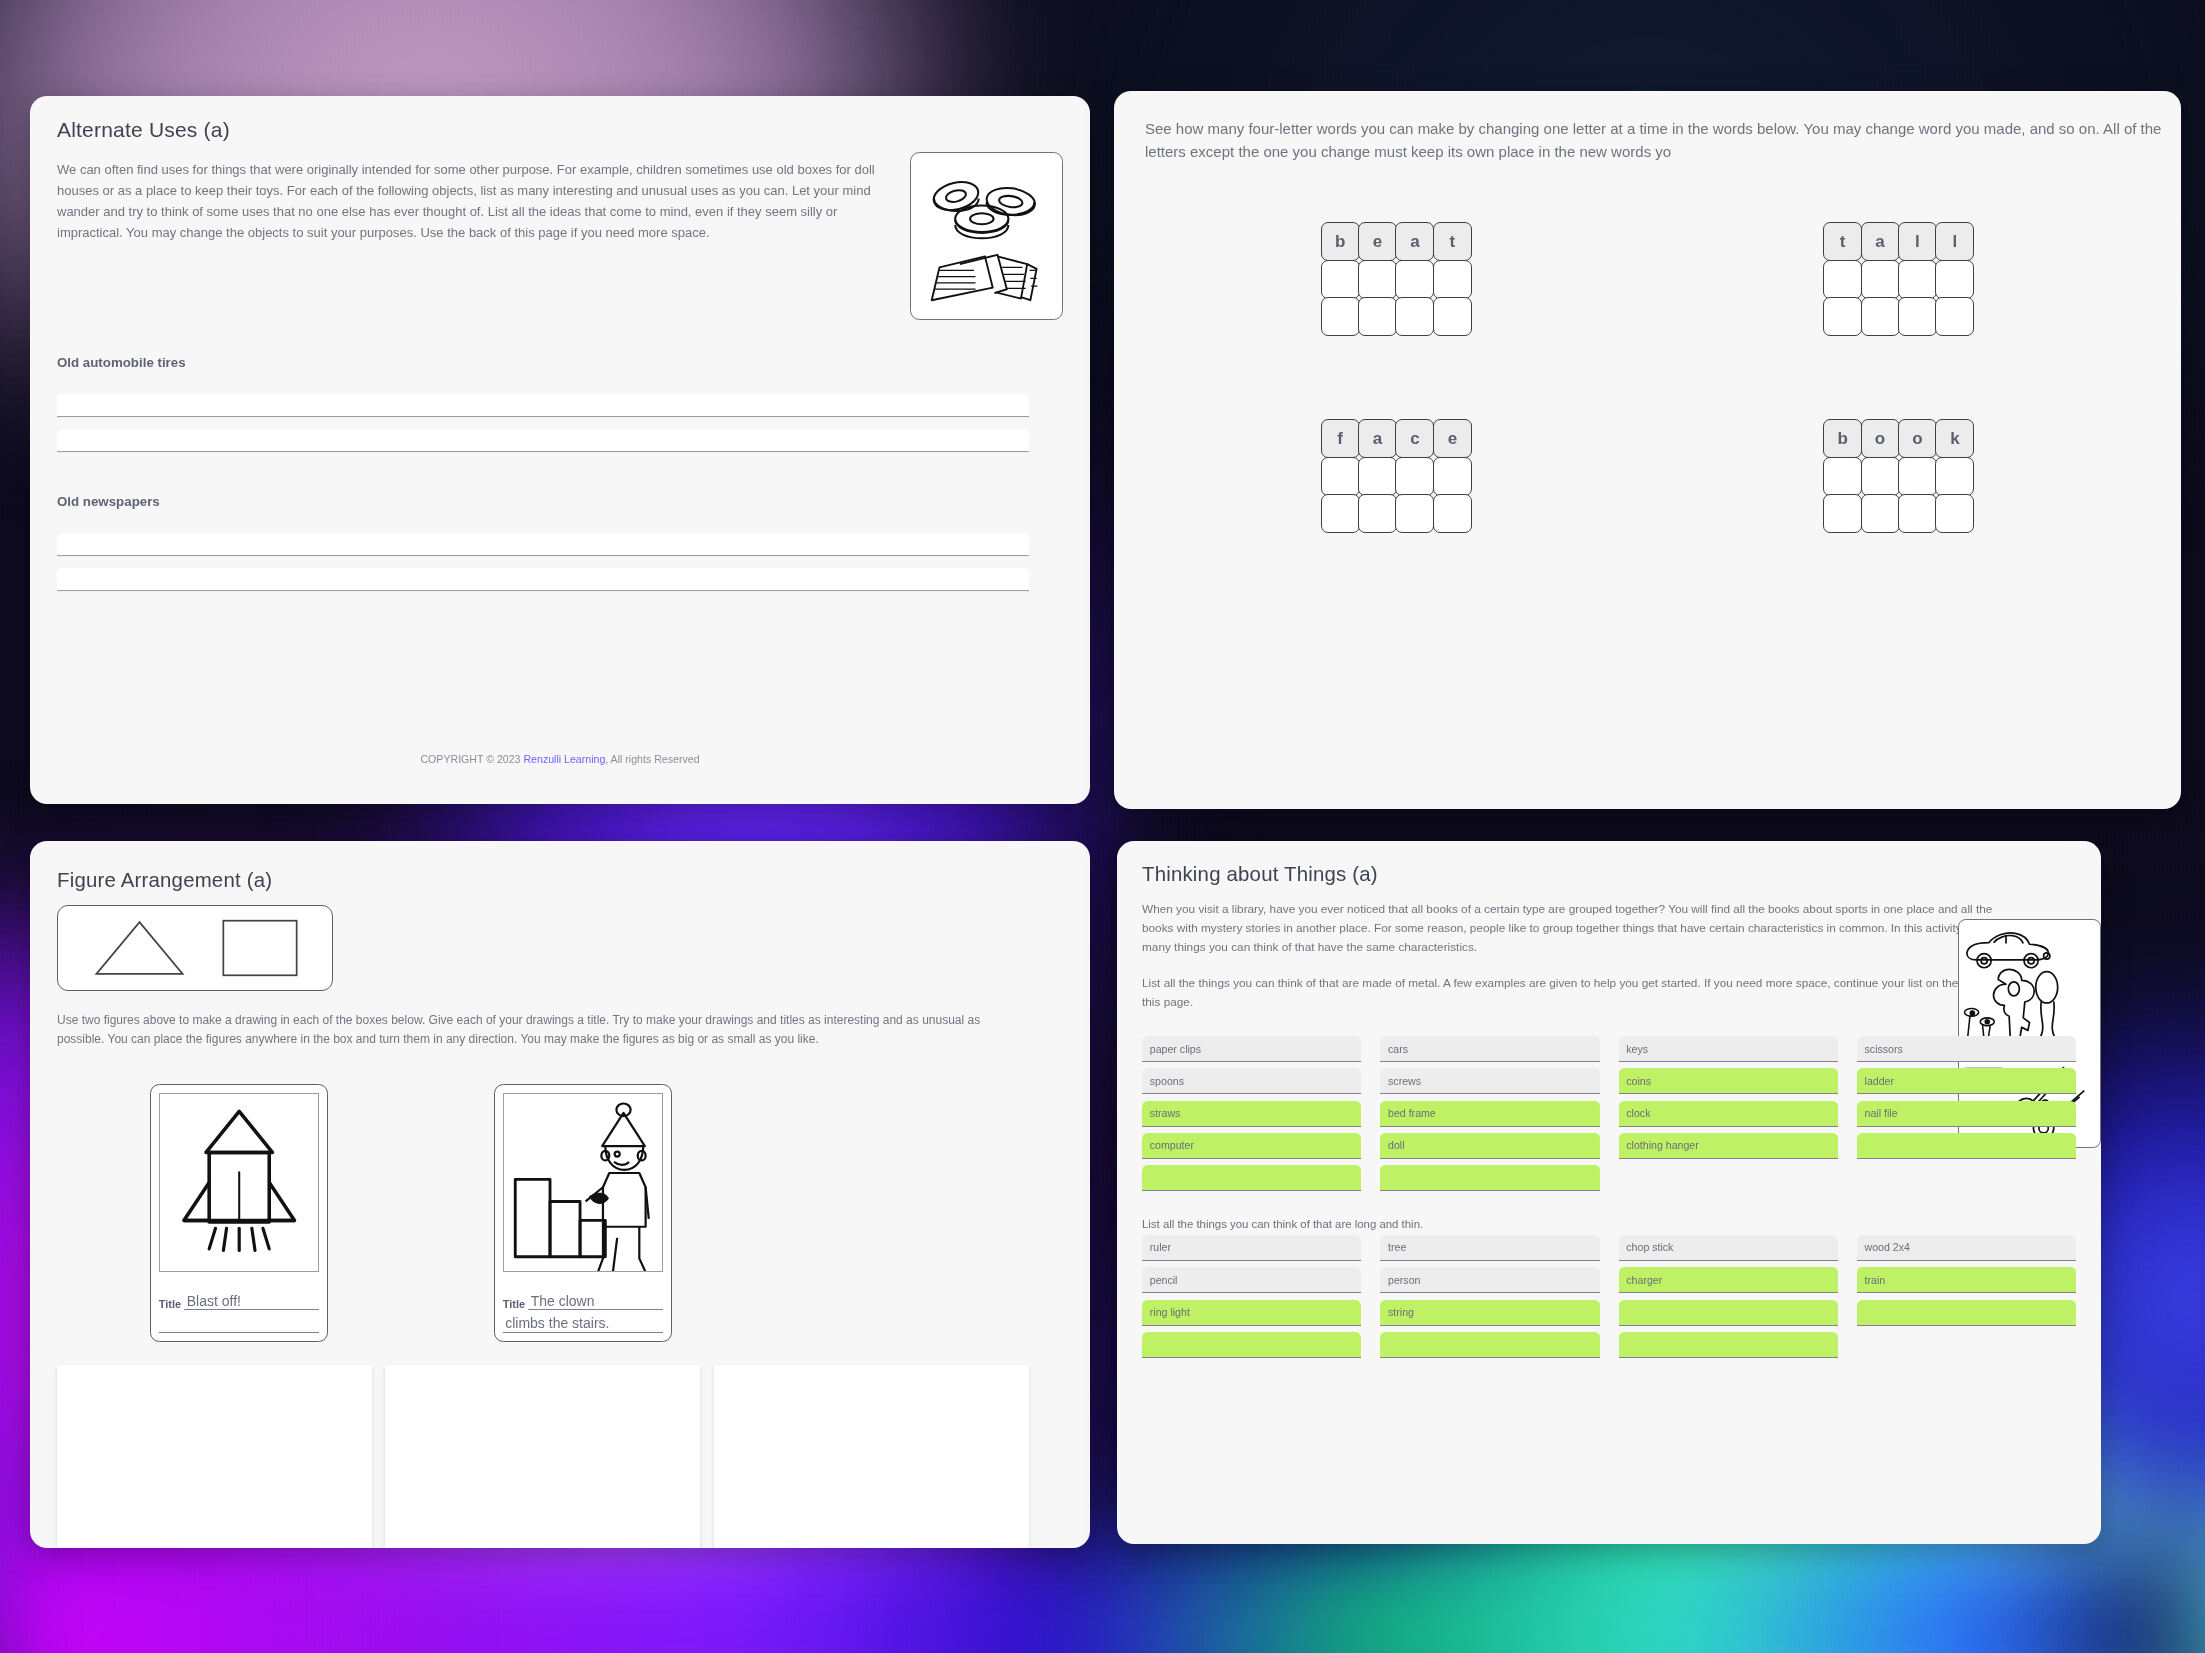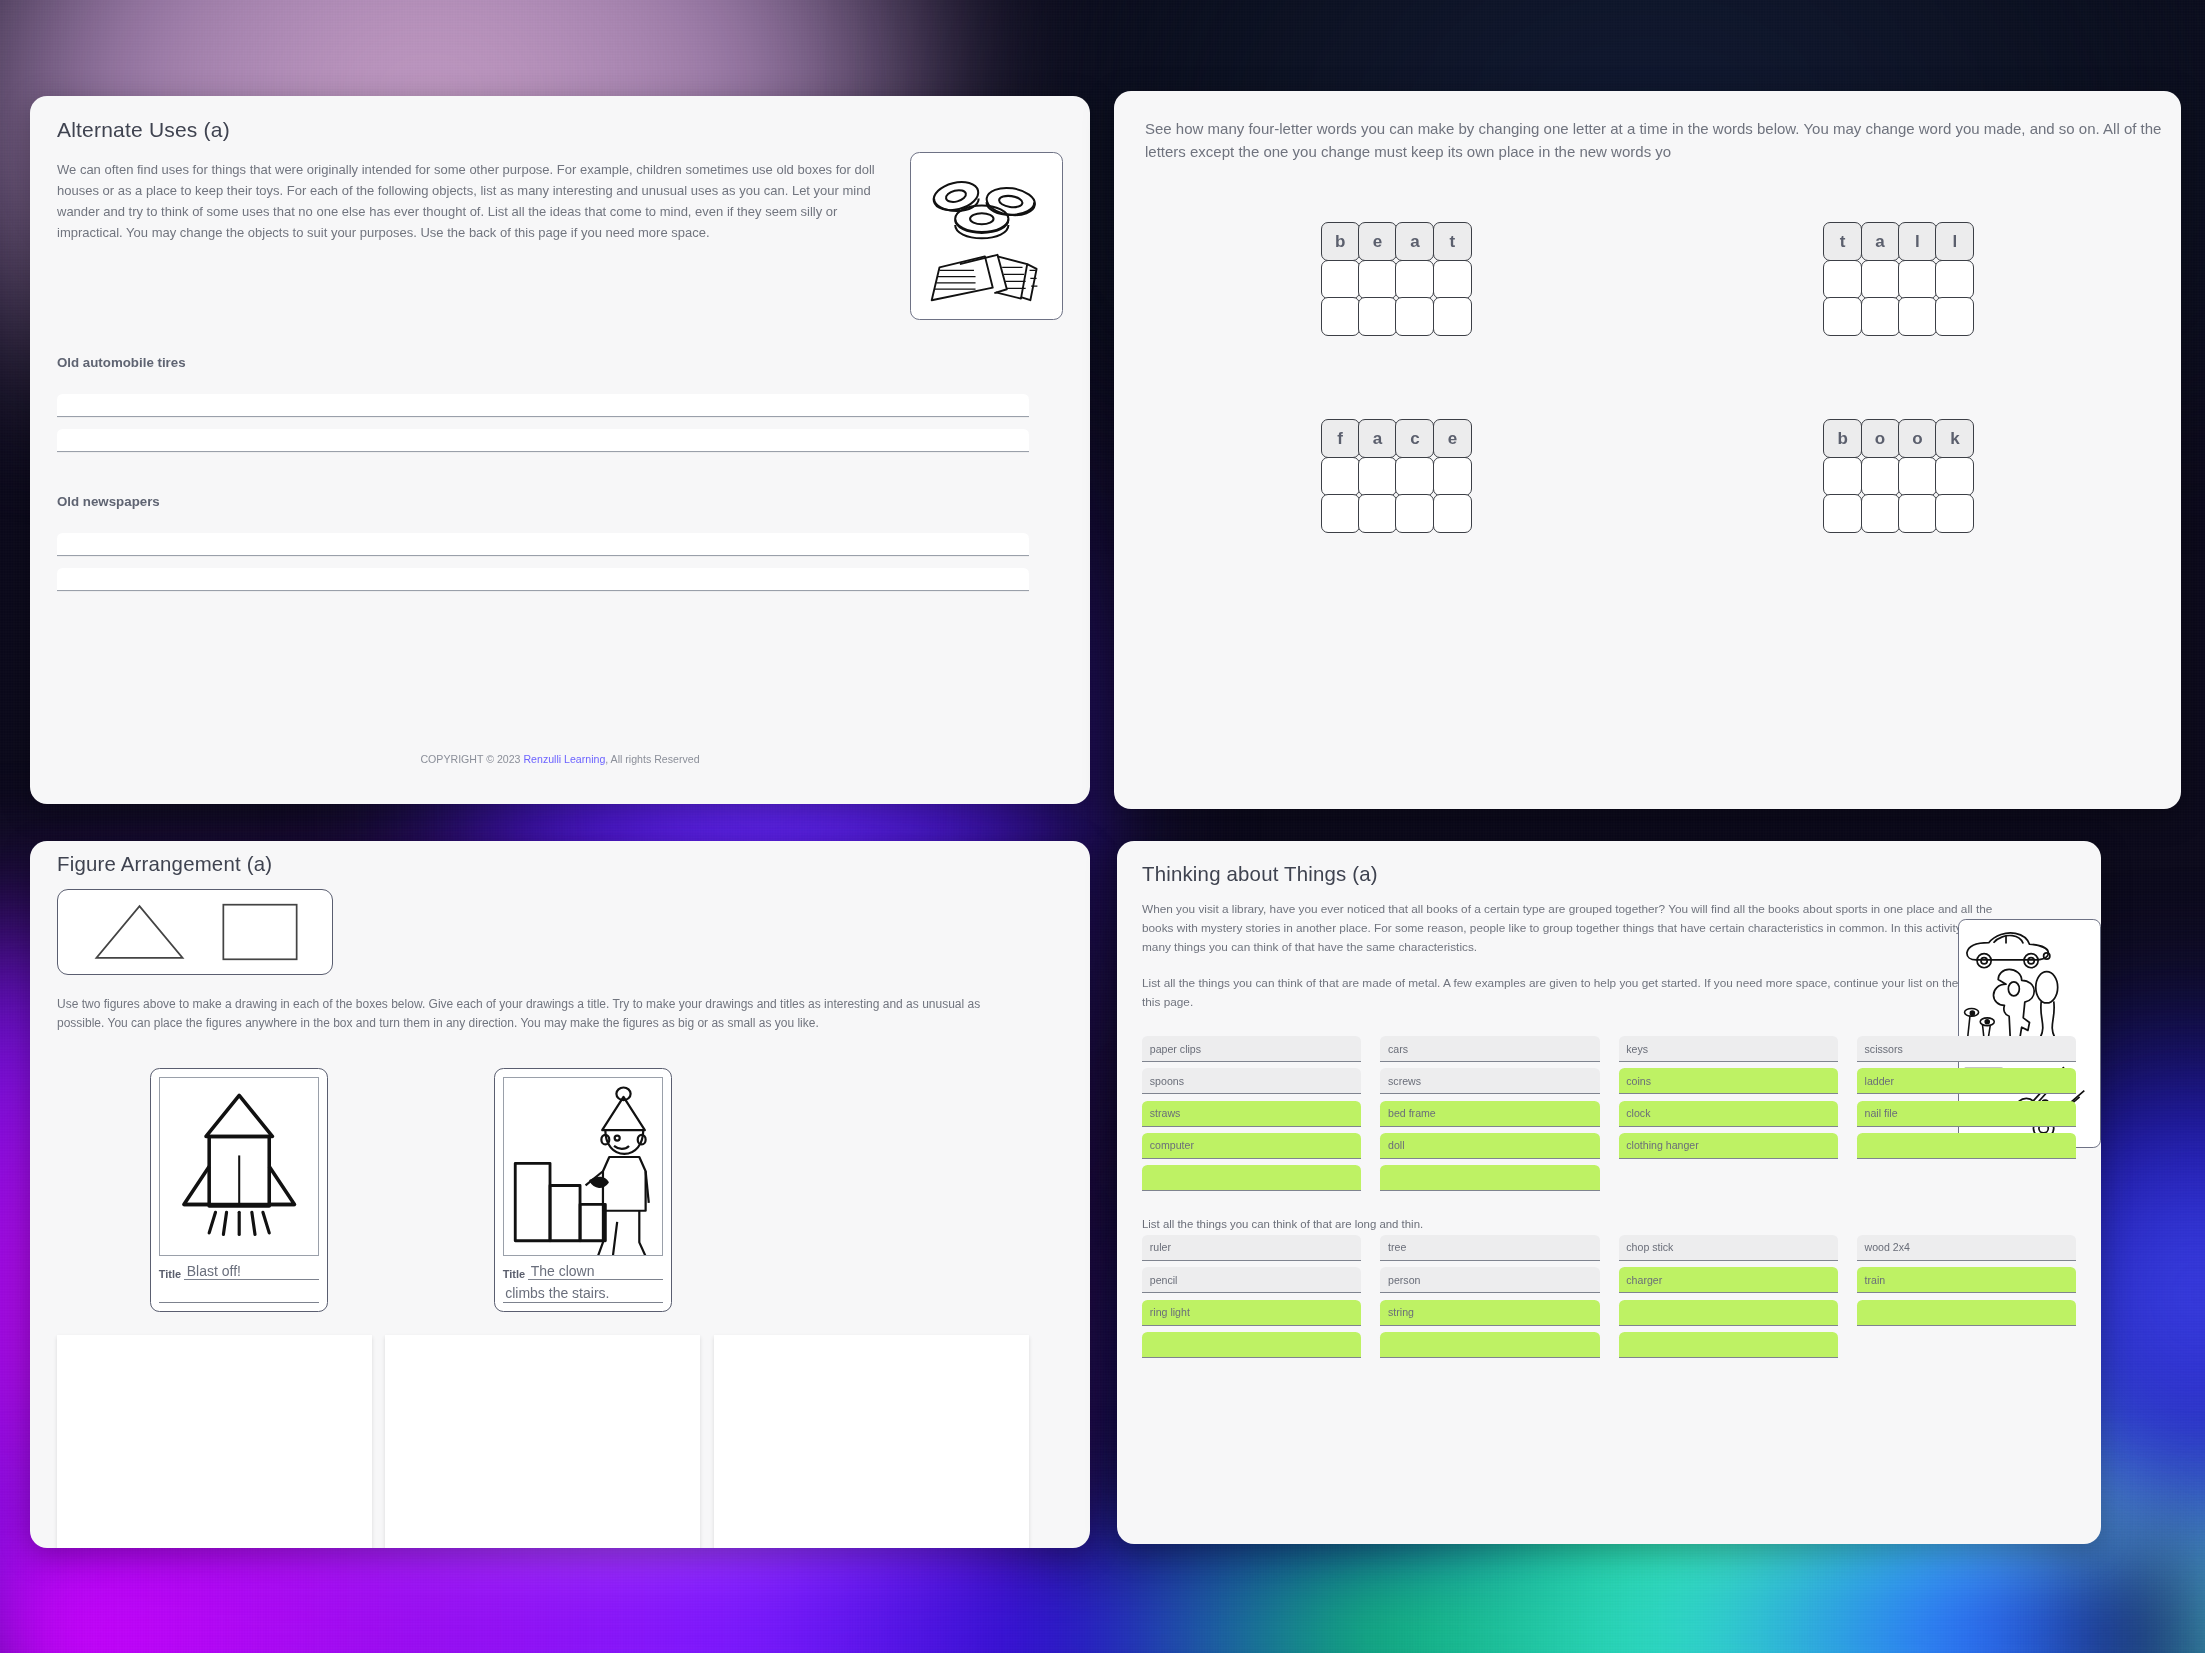--- a/index.html
+++ b/index.html
@@ -70,31 +70,31 @@
   #grids{margin-top:55px;display:grid;grid-template-columns:1fr 1fr;
          grid-template-rows:auto auto;row-gap:85px;justify-items:center;}
   .wgrid{display:flex;flex-direction:column;}
   .wrow{display:flex;}
   .wcell{width:37px;height:37px;border:1.3px solid #3c3f46;border-radius:7px;
          margin:-0.8px;display:flex;align-items:center;justify-content:center;
          font-size:17px;font-weight:bold;color:#5b5f6d;background:#fff;}
   .wcell.filled{background:#ececed;}
 
   
-  #card-fig .inner{padding:12px 27px;box-sizing:border-box;height:100%;position:relative;}
+  #card-fig .inner{padding:28px 27px;box-sizing:border-box;height:100%;position:relative;}
   #card-fig .card-title{font-size:20.4px;margin:0 0 12.5px 0;}
   #shapebox{width:276px;height:86px;border:1.9px solid #5a5e70;border-radius:11px;
             background:#fff;display:flex;align-items:center;gap:35px;padding-left:35px;
             box-sizing:border-box;}
   #fig-para{font-size:12px;color:#71757f;line-height:1.6;margin:20.4px 0 0 0;width:972px;}
   #draw-examples{display:flex;gap:166px;margin-top:35px;padding-left:93px;}
   .draw-card{width:178px;background:#fff;border:1.6px solid #5a5e70;border-radius:9.4px;
              padding:7.8px;box-sizing:border-box;}
   .draw-art{border:1.2px solid #9aa0aa;background:#fff;height:179px;box-sizing:border-box;}
-  .draw-title{display:flex;align-items:flex-end;gap:3.1px;margin-top:7px;}
+  .draw-title{display:flex;align-items:flex-end;gap:3.1px;margin-top:21px;}
   .draw-title .tlabel{font-size:11px;font-weight:bold;color:#5b5f6d;}
   .draw-title .tval{flex:1;border-bottom:1.3px solid #7d828e;font-size:14px;color:#6a6f7c;
                     line-height:1.15;padding-left:2.4px;}
   .draw-title2{border-bottom:1.3px solid #7d828e;font-size:14px;color:#6a6f7c;
                margin-top:4.7px;min-height:17px;padding-left:2.4px;}
   #blank-boxes{display:flex;gap:13.3px;margin-top:23.5px;}
   .blank-box{width:315px;height:215px;background:#fff;box-shadow:0 1.6px 3.9px rgba(0,0,0,.12);}
 
   
   #card-think .inner{padding:22px 25px;box-sizing:border-box;height:100%;position:relative;}

